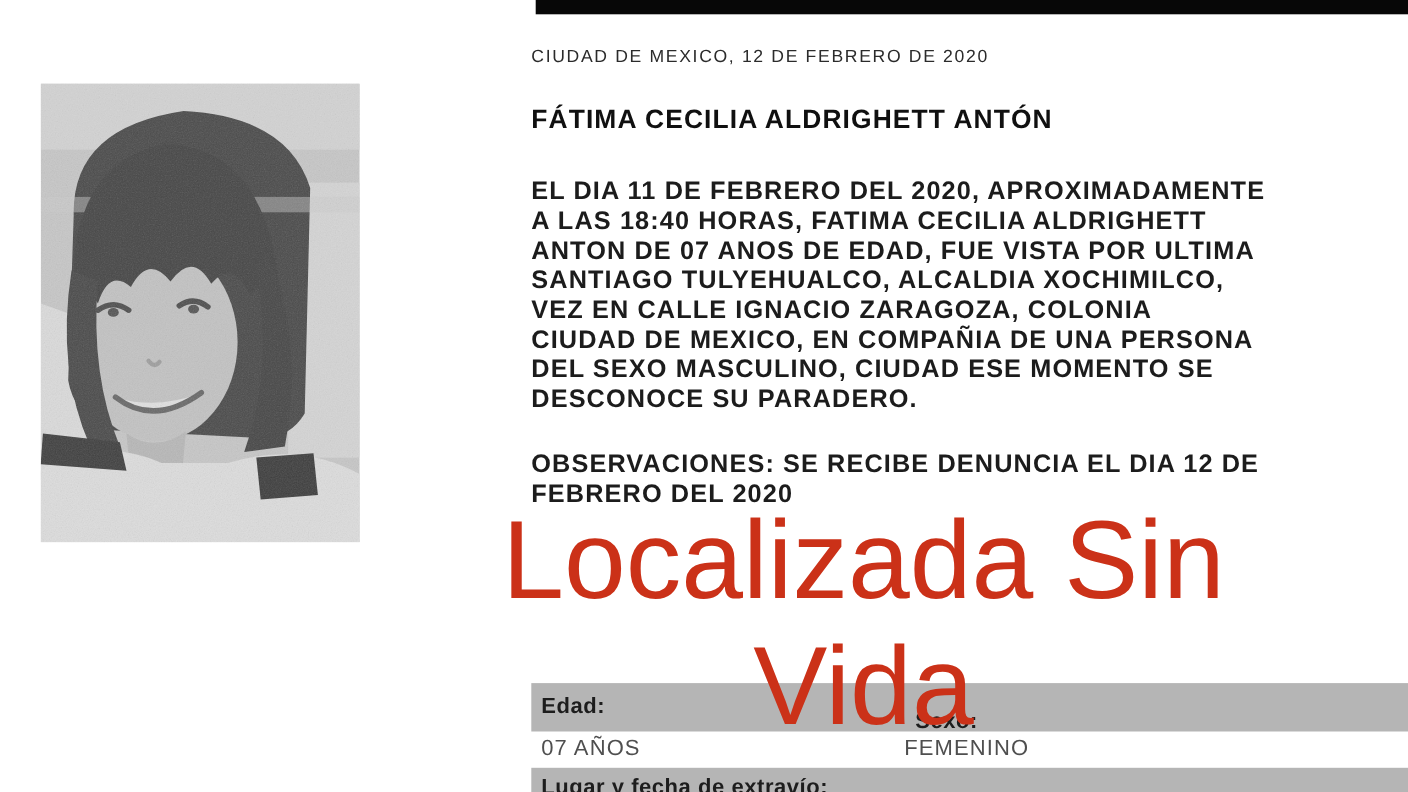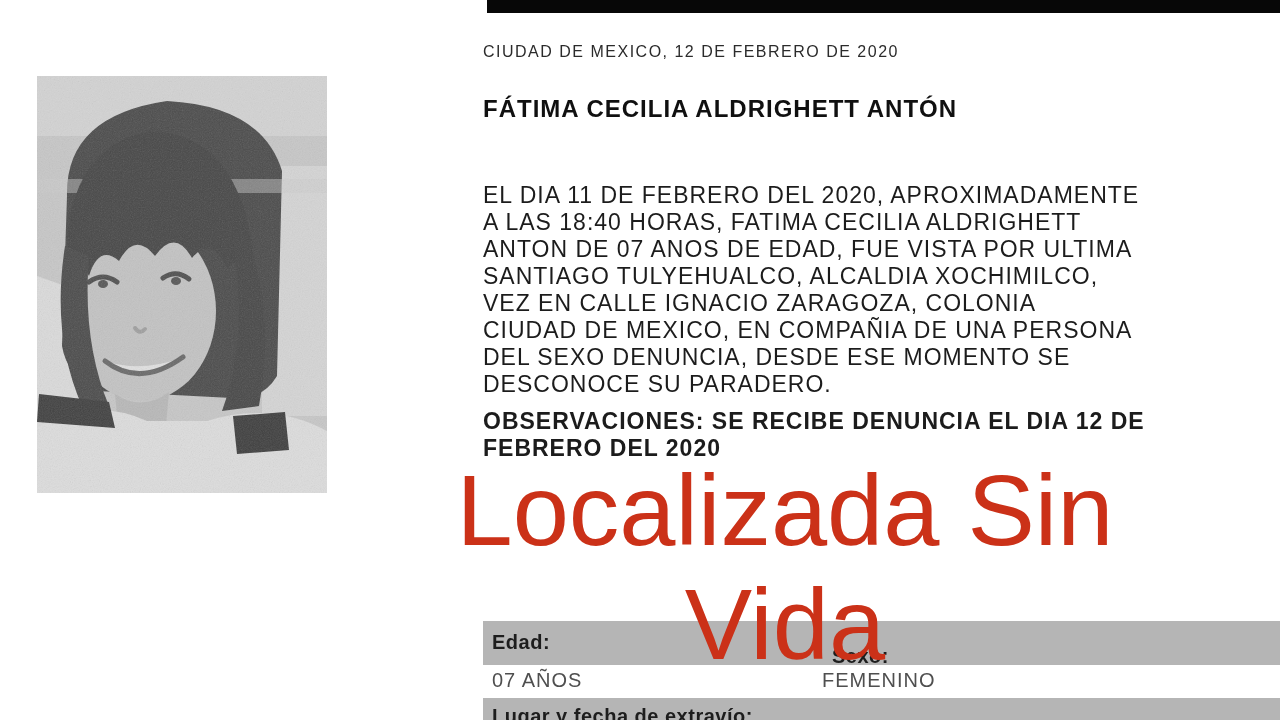--- a/index.html
+++ b/index.html
@@ -35,22 +35,22 @@
     left:483px;top:43px;
     font-size:16px;font-weight:400;letter-spacing:1.5px;
     color:#2b2b2b;white-space:nowrap;
   }
   .name-line{
     left:483px;top:95px;
     font-size:24px;font-weight:700;letter-spacing:1px;
     color:#101010;white-space:nowrap;
   }
   .para{
-    left:483px;top:182px;
-    font-size:23px;font-weight:400;letter-spacing:1px;
+    left:483px;top:160px;
+    font-size:23px;font-weight:700;letter-spacing:1px;
     line-height:27px;color:var(--ink);
   }
   .para div{white-space:nowrap;}
   .obs{
     left:483px;top:408px;
     font-size:23px;font-weight:700;letter-spacing:1px;
     line-height:27px;color:var(--ink);
   }
   .obs div{white-space:nowrap;}
 
@@ -138,21 +138,21 @@
 <div class="abs date-line">CIUDAD DE MEXICO, 12 DE FEBRERO DE 2020</div>
 <div class="abs name-line">FÁTIMA CECILIA ALDRIGHETT ANTÓN</div>
 
 <div class="abs para">
   <div>EL DIA 11 DE FEBRERO DEL 2020, APROXIMADAMENTE</div>
   <div>A LAS 18:40 HORAS, FATIMA CECILIA ALDRIGHETT</div>
   <div>ANTON DE 07 ANOS DE EDAD, FUE VISTA POR ULTIMA</div>
   <div>SANTIAGO TULYEHUALCO, ALCALDIA XOCHIMILCO,</div>
   <div>VEZ EN CALLE IGNACIO ZARAGOZA, COLONIA</div>
   <div>CIUDAD DE MEXICO, EN COMPAÑIA DE UNA PERSONA</div>
-  <div>DEL SEXO DENUNCIA, DESDE ESE MOMENTO SE</div>
+  <div>DEL SEXO MASCULINO, CIUDAD ESE MOMENTO SE</div>
   <div>DESCONOCE SU PARADERO.</div>
 </div>
 
 <div class="abs obs">
   <div>OBSERVACIONES: SE RECIBE DENUNCIA EL DIA 12 DE</div>
   <div>FEBRERO DEL 2020</div>
 </div>
 
 <div class="abs bar header1">
   <span class="cell-label edad-label">Edad:</span>

